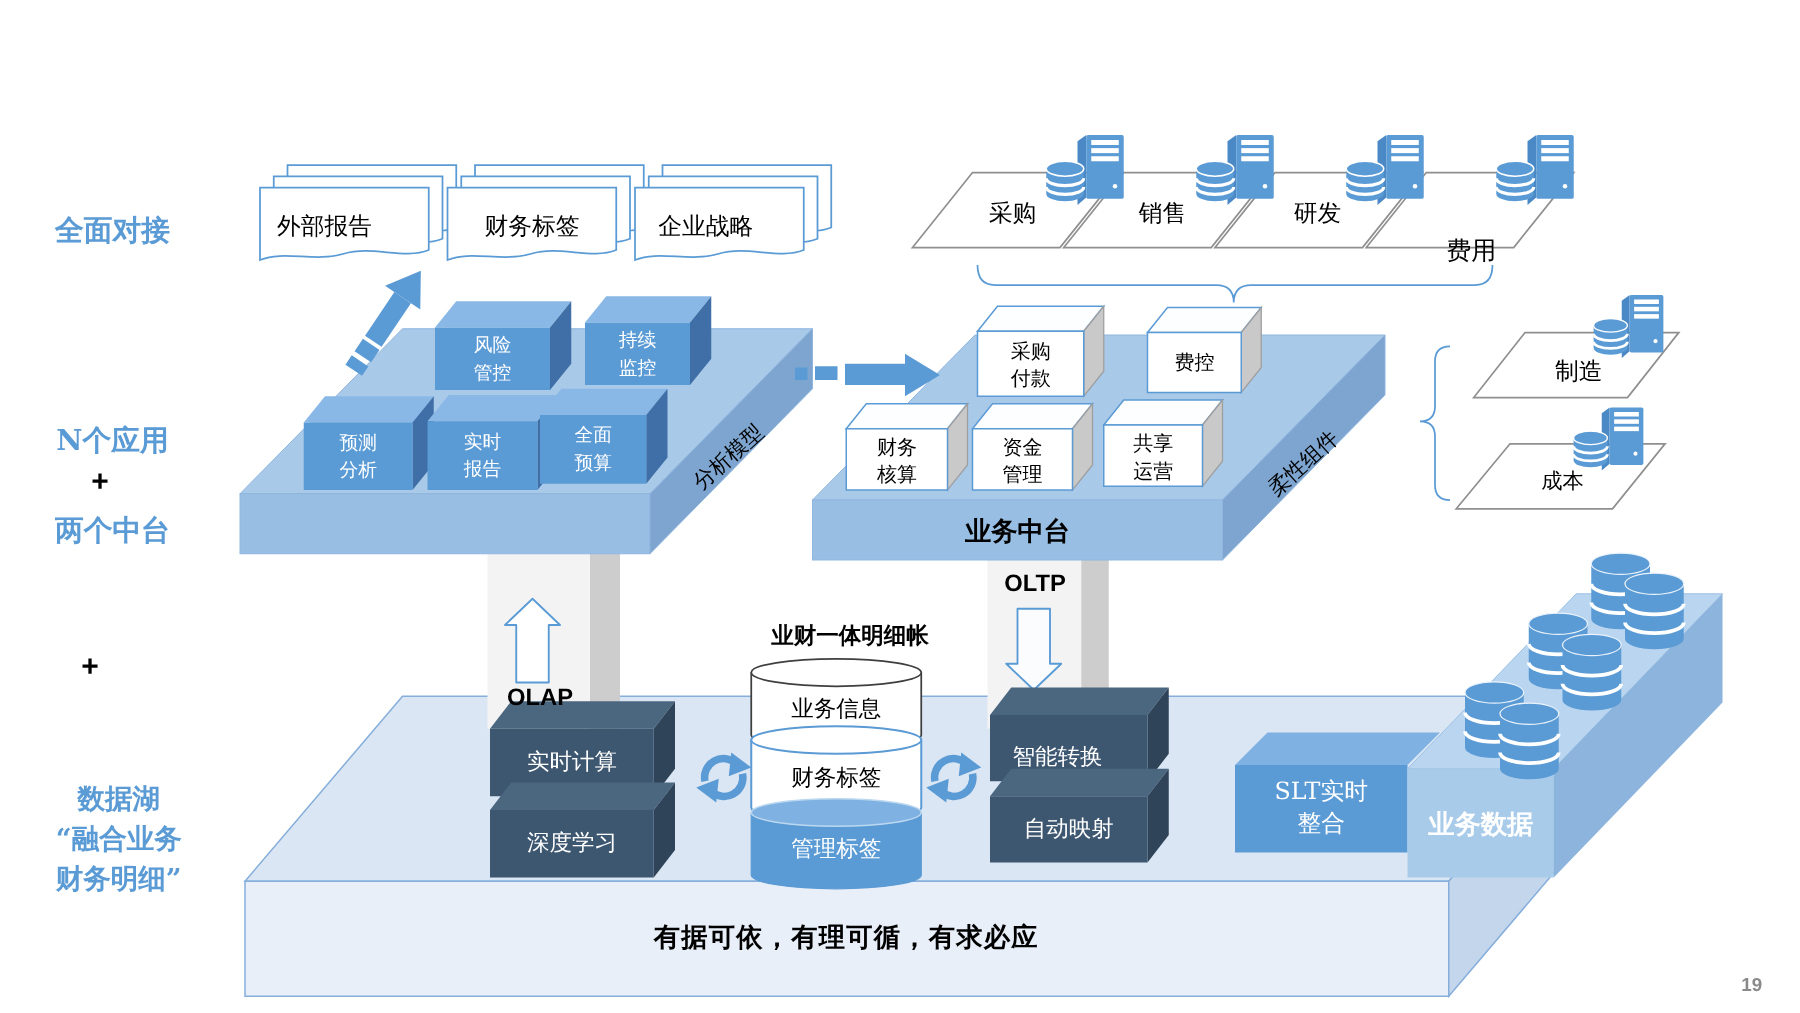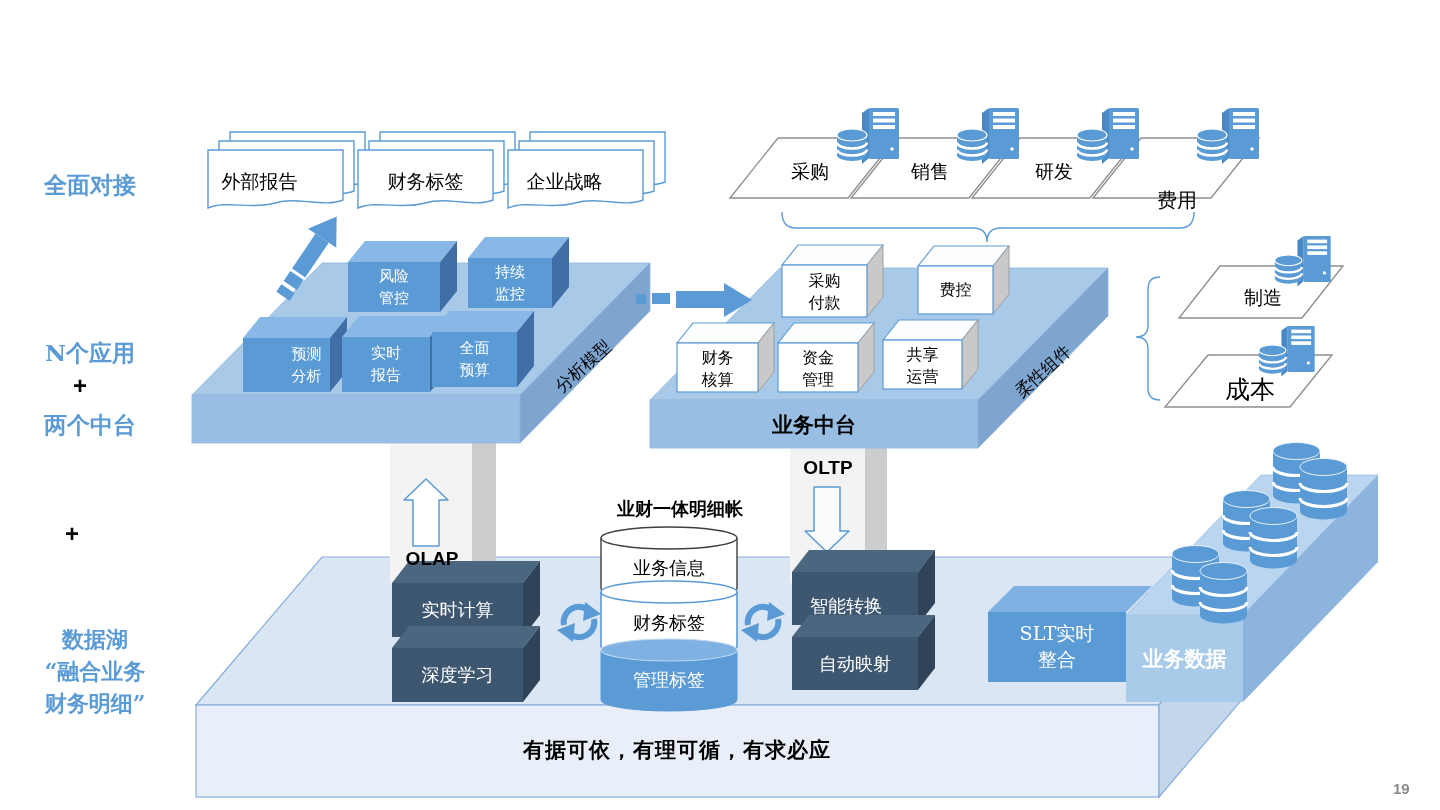--- a/index.html
+++ b/index.html
@@ -259,21 +259,21 @@
 
 <div class="t ctr" style="left:760px;top:159px;width:100px;font-size:19px;">采购</div>
 <div class="t ctr" style="left:880px;top:159px;width:100px;font-size:19px;">销售</div>
 <div class="t ctr" style="left:1004px;top:159px;width:100px;font-size:19px;">研发</div>
 <div class="t ctr" style="left:1127px;top:147px;width:100px;font-size:20px;margin-top:40px;">费用</div>
 
 <div class="t cubelab white ctr pre" style="left:348px;top:266px;width:92px;">风险
 管控</div>
 <div class="t cubelab white ctr pre" style="left:468px;top:262px;width:84px;">持续
 监控</div>
-<div class="t cubelab white ctr pre" style="left:243px;top:344px;width:87px;margin-left:20px;">预测
+<div class="t cubelab white ctr pre" style="left:243px;top:344px;width:87px;">预测
 分析</div>
 <div class="t cubelab white ctr pre" style="left:342px;top:343px;width:88px;">实时
 报告</div>
 <div class="t cubelab white ctr pre" style="left:432px;top:338px;width:85px;">全面
 预算</div>
 
 <div class="t wcubelab ctr pre" style="left:782px;top:270px;width:85px;">采购
 付款</div>
 <div class="t wcubelab ctr" style="left:918px;top:279px;width:75px;">费控</div>
 <div class="t wcubelab ctr pre" style="left:677px;top:347px;width:81px;">财务
@@ -281,21 +281,21 @@
 <div class="t wcubelab ctr pre" style="left:778px;top:347px;width:80px;">资金
 管理</div>
 <div class="t wcubelab ctr pre" style="left:883px;top:344px;width:79px;">共享
 运营</div>
 
 <div class="t plat b ctr" style="left:714px;top:411px;width:200px;">业务中台</div>
 <div class="t rot42 ctr" style="left:538px;top:355px;width:90px;">分析模型</div>
 <div class="t rot42 ctr" style="left:998px;top:360px;width:90px;">柔性组件</div>
 
 <div class="t ctr" style="left:1213px;top:285px;width:100px;font-size:19px;">制造</div>
-<div class="t ctr" style="left:1200px;top:374px;width:100px;font-size:25px;">成本</div>
+<div class="t ctr" style="left:1200px;top:374px;width:100px;font-size:17px;">成本</div>
 
 <div class="t b ctr sans" style="left:396px;top:547px;width:72px;font-size:19px;">OLAP</div>
 <div class="t b ctr sans" style="left:796px;top:456px;width:64px;font-size:19px;">OLTP</div>
 
 <div class="t b ctr" style="left:580px;top:497px;width:200px;font-size:18px;">业财一体明细帐</div>
 <div class="t cyllab ctr" style="left:601px;top:556px;width:136px;">业务信息</div>
 <div class="t cyllab ctr" style="left:601px;top:611px;width:136px;">财务标签</div>
 <div class="t cyllab white ctr" style="left:601px;top:668px;width:136px;">管理标签</div>
 
 <div class="t dcubelab white ctr" style="left:392px;top:598px;width:131px;">实时计算</div>

